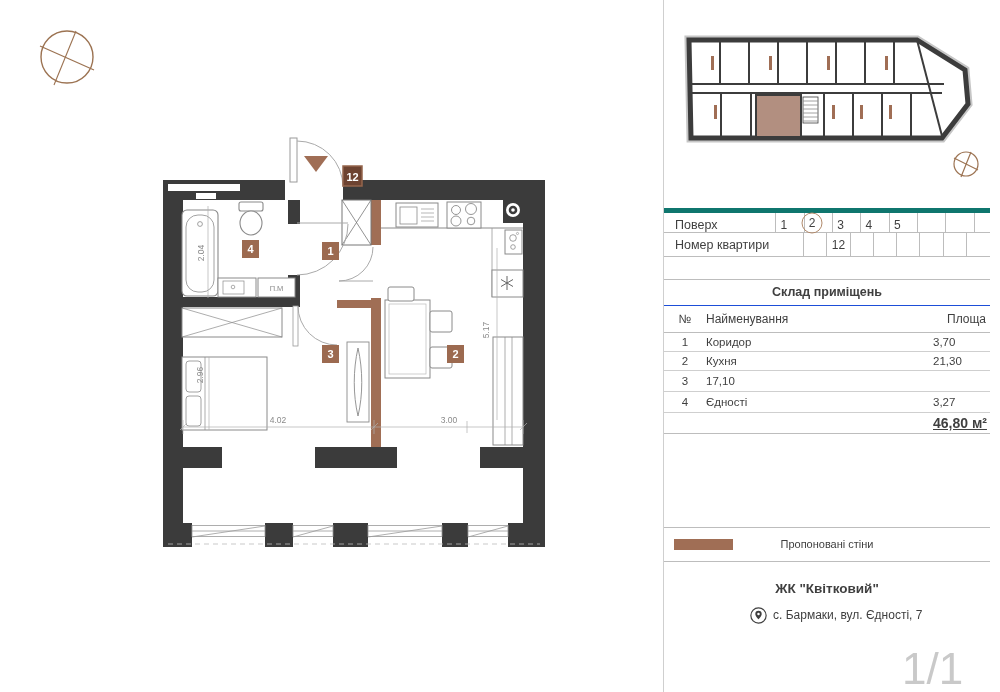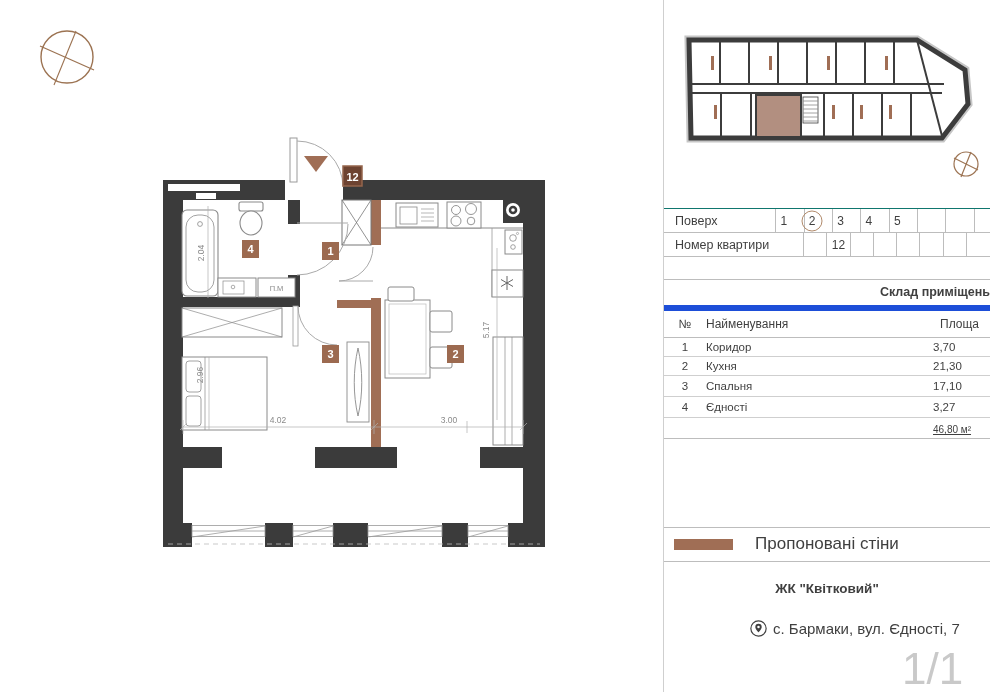--- a/index.html
+++ b/index.html
@@ -10,55 +10,55 @@
   }
   .main-plan { position:absolute; left:0; top:0; }
 
   .panel { position:absolute; left:663px; top:0; width:337px; height:692px;
            border-left:1px solid #cfcfcf; box-sizing:border-box; }
   .mini-plan { position:absolute; left:0; top:0; }
 
   
   .info-table { position:absolute; top:208px; left:0; width:326px; font-size:12.5px; }
   .itr { display:flex; height:24px; line-height:24px; border-bottom:1px solid #bdbdbd; box-sizing:border-box; }
-  .itr.first { border-top:1px solid #0f766e; height:25px; line-height:25px;gap:12px; }
+  .itr.first { border-top:5px solid #0f766e; height:25px; line-height:25px;gap:12px; }
   .itl { width:139px; padding-left:11px; box-sizing:border-box; }
   .itc { width:23.3px; text-align:center; border-left:1px solid #bdbdbd; font-size:12px;
          position:relative; box-sizing:border-box; }
   .circled { position:absolute; left:50%; top:50%; transform:translate(-50%,-50%);
              width:19px; height:19px; border:1px solid #b18a6b; border-radius:50%;
              display:flex; align-items:center; justify-content:center; line-height:19px; }
 
   
   .rooms { position:absolute; top:279px; left:0; width:326px; border-top:1px solid #bdbdbd; }
-  .rt-title { height:25px; line-height:25px; text-align:right; font-weight:bold;
-              font-size:12.5px; border-bottom:6px solid #1d4ed8; }
+  .rt-title { height:25px; line-height:25px; text-align:center; font-weight:bold;
+              font-size:12.5px; border-bottom:1px solid #1d4ed8; }
   .rt-head { display:flex; height:26px; line-height:26px; border-bottom:1px solid #bdbdbd; font-size:12px; }
   .rh-n { width:42px; text-align:center; }
   .rh-name { width:227px; }
-  .rh-area { width:57px; text-align:center; padding-right:4px; box-sizing:border-box; }
+  .rh-area { width:57px; text-align:right; padding-right:4px; box-sizing:border-box; }
   .rt-row { display:flex; border-bottom:1px solid #cfcfcf; font-size:11.5px; }
   .rt-row.h18 { height:18px; line-height:18px; }
   .rt-row.h20 { height:20px; line-height:20px; }
   .rr-n { width:42px; text-align:center; }
   .rr-name { width:227px; }
   .rr-area { width:57px; }
   .rt-total { height:20px; line-height:20px; border-bottom:1px solid #bdbdbd; }
-  .total-val { margin-left:269px; font-weight:normal; font-size:10px; text-decoration:underline; }
+  .total-val { margin-left:269px; font-weight:bold; font-size:14px; text-decoration:underline; }
 
   
   .legend { position:absolute; top:527px; left:0; width:326px; height:35px;
             border-top:1px solid #bdbdbd; border-bottom:1px solid #bdbdbd; box-sizing:border-box; }
   .legend-swatch { position:absolute; left:10px; top:11px; width:59px; height:11px; background:#a06e55; }
-  .legend-label { text-align:center; line-height:32px; font-size:17px; }
+  .legend-label { text-align:center; line-height:32px; font-size:11px; }
 
   
   .complex-name { position:absolute; top:581px; left:0; width:326px; text-align:center;
                   font-size:13.5px; font-weight:bold; }
-  .contacts { position:absolute; top:619px; left:86px; font-size:15px; }
+  .contacts { position:absolute; top:606px; left:86px; font-size:12px; }
   .contact-row { display:flex; align-items:center; height:18px; }
   .contact-row svg { margin-right:6px; flex:none; }
   .page-num { position:absolute; left:238px; top:644px; font-size:44px; color:#c9c9c9; }
 
   svg text { font-family:"Liberation Sans", sans-serif; }
 </style>
 </head>
 <body>
 
 <svg class="main-plan" width="663" height="692" viewBox="0 0 663 692">
@@ -350,21 +350,20 @@
       <div class="rr-name">Коридор</div>
       <div class="rr-area">3,70</div>
     </div>
     <div class="rt-row h18">
       <div class="rr-n">2</div>
       <div class="rr-name">Кухня</div>
       <div class="rr-area">21,30</div>
     </div>
     <div class="rt-row h20">
       <div class="rr-n">3</div>
-      <div class="rr-name">Спальня</div>
       <div class="rr-area">17,10</div>
     </div>
     <div class="rt-row h20">
       <div class="rr-n">4</div>
       <div class="rr-name">Єдності</div>
       <div class="rr-area">3,27</div>
     </div>
     <div class="rt-total">
       <span class="total-val">46,80 м²</span>
     </div>

